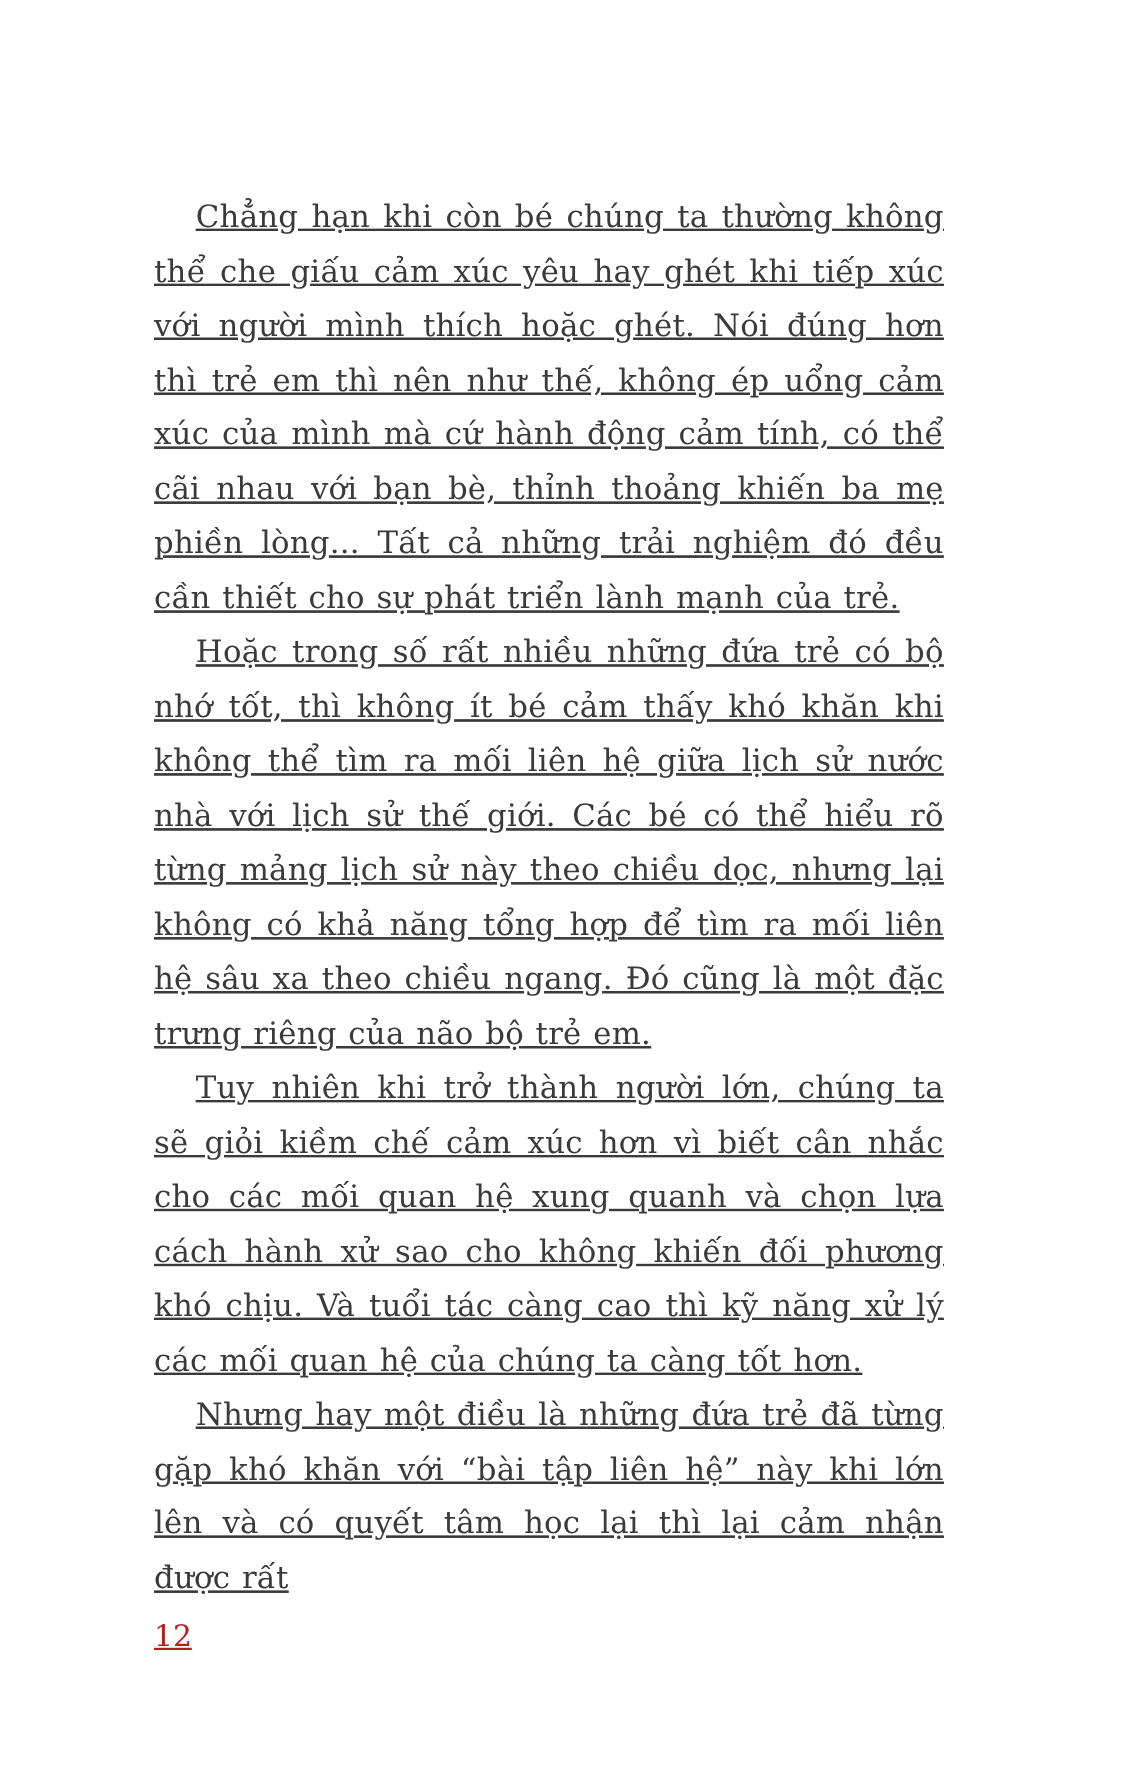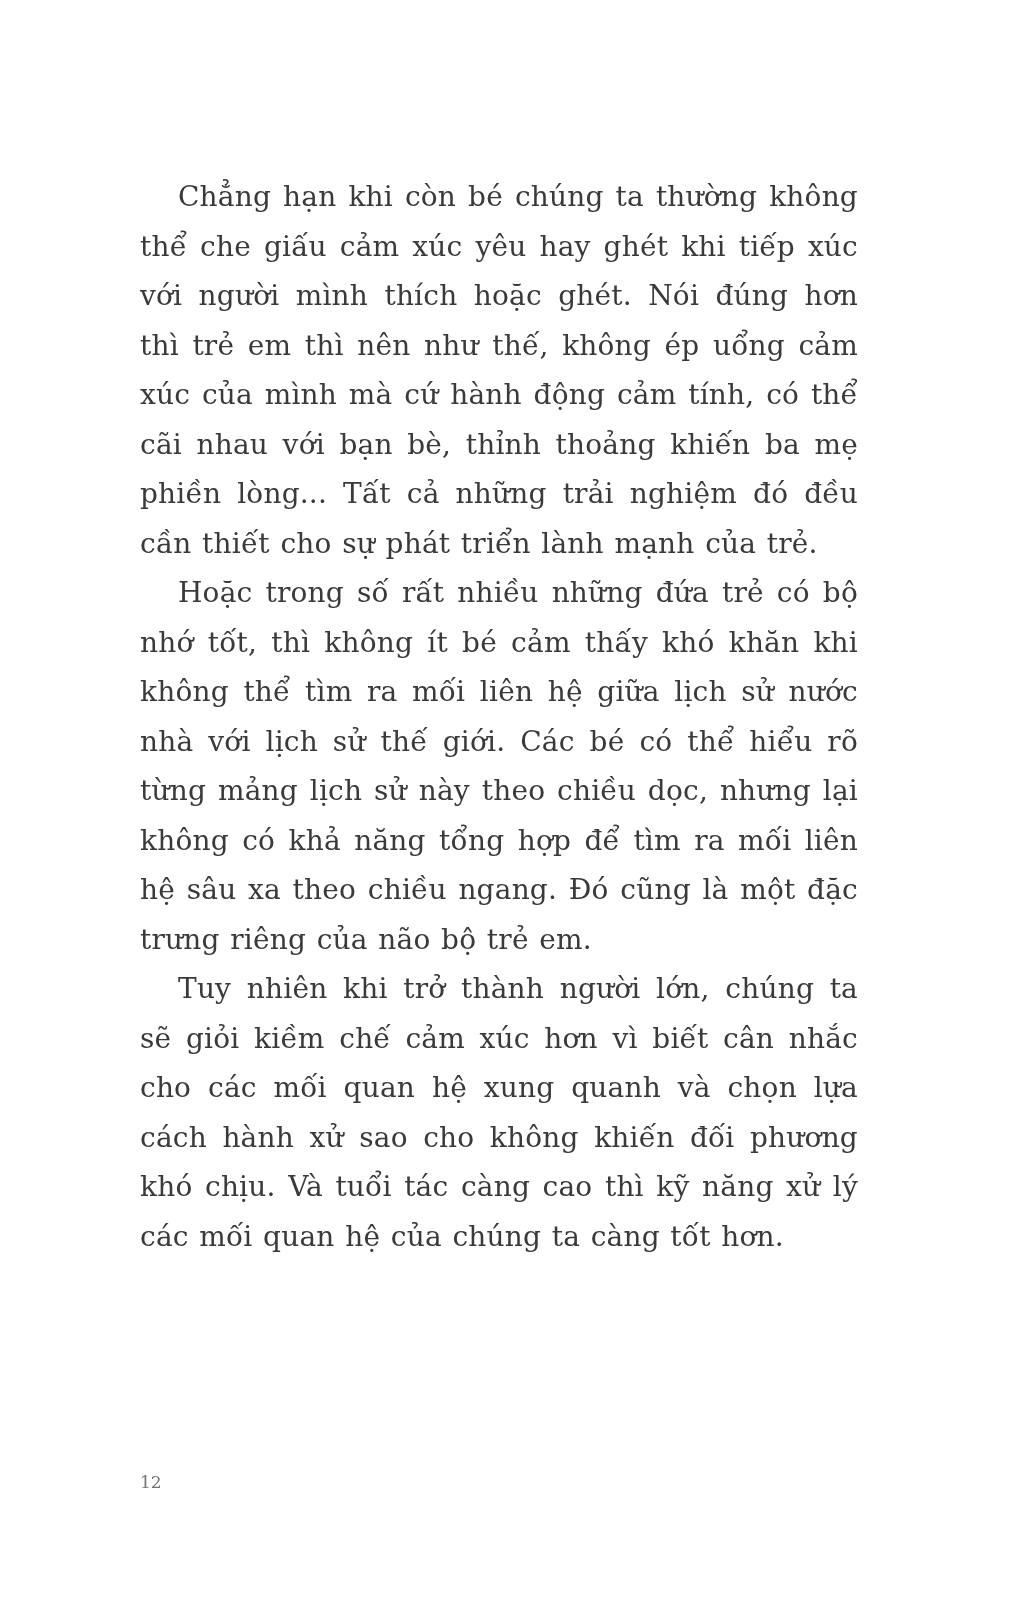--- a/index.html
+++ b/index.html
@@ -1,15 +1,15 @@
 <!DOCTYPE html>
 <html><head>
   <meta charset="utf-8">
   <style>
-    * { margin: 0; padding: 0; box-sizing: border-box; }
+    * { margin: 0; padding: 0; box-sizing: border-box; text-decoration: underline; }
     html, body { background: #ffffff; }
     .page {
       position: relative;
       width: 1024px;
       height: 1615px;
       margin: 0 auto;
       background: #ffffff;
       overflow: hidden;
       font-family: "DejaVu Serif", "Liberation Serif", serif;
       color: #3a3a3a;
@@ -25,28 +25,29 @@
       line-height: 49.5px;
       text-align: justify;
       text-indent: 38px;
       word-spacing: 1.5px;
       letter-spacing: 0.2px;
     }
     .page-number {
       position: absolute;
       left: 140px;
       top: 1472px;
-      font-size: 17px;
-      color: #737373;
+      font-size: 27px;
+      color: #b91c1c;
       text-align: center;
     }
   </style>
 </head>
 <body>
 
 <div class="page">
   <div class="text-block">
     <p class="para">Chẳng hạn khi còn bé chúng ta thường không thể che giấu cảm xúc yêu hay ghét khi tiếp xúc với người mình thích hoặc ghét. Nói đúng hơn thì trẻ em thì nên như thế, không ép uổng cảm xúc của mình mà cứ hành động cảm tính, có thể cãi nhau với bạn bè, thỉnh thoảng khiến ba mẹ phiền lòng... Tất cả những trải nghiệm đó đều cần thiết cho sự phát triển lành mạnh của trẻ.</p>
     <p class="para">Hoặc trong số rất nhiều những đứa trẻ có bộ nhớ tốt, thì không ít bé cảm thấy khó khăn khi không thể tìm ra mối liên hệ giữa lịch sử nước nhà với lịch sử thế giới. Các bé có thể hiểu rõ từng mảng lịch sử này theo chiều dọc, nhưng lại không có khả năng tổng hợp để tìm ra mối liên hệ sâu xa theo chiều ngang. Đó cũng là một đặc trưng riêng của não bộ trẻ em.</p>
     <p class="para">Tuy nhiên khi trở thành người lớn, chúng ta sẽ giỏi kiềm chế cảm xúc hơn vì biết cân nhắc cho các mối quan hệ xung quanh và chọn lựa cách hành xử sao cho không khiến đối phương khó chịu. Và tuổi tác càng cao thì kỹ năng xử lý các mối quan hệ của chúng ta càng tốt hơn.</p>
+    <p class="para">Nhưng hay một điều là những đứa trẻ đã từng gặp khó khăn với “bài tập liên hệ” này khi lớn lên và có quyết tâm học lại thì lại cảm nhận được rất</p>
   </div>
   <div class="page-number">12</div>
 </div>
 
 </body></html>

